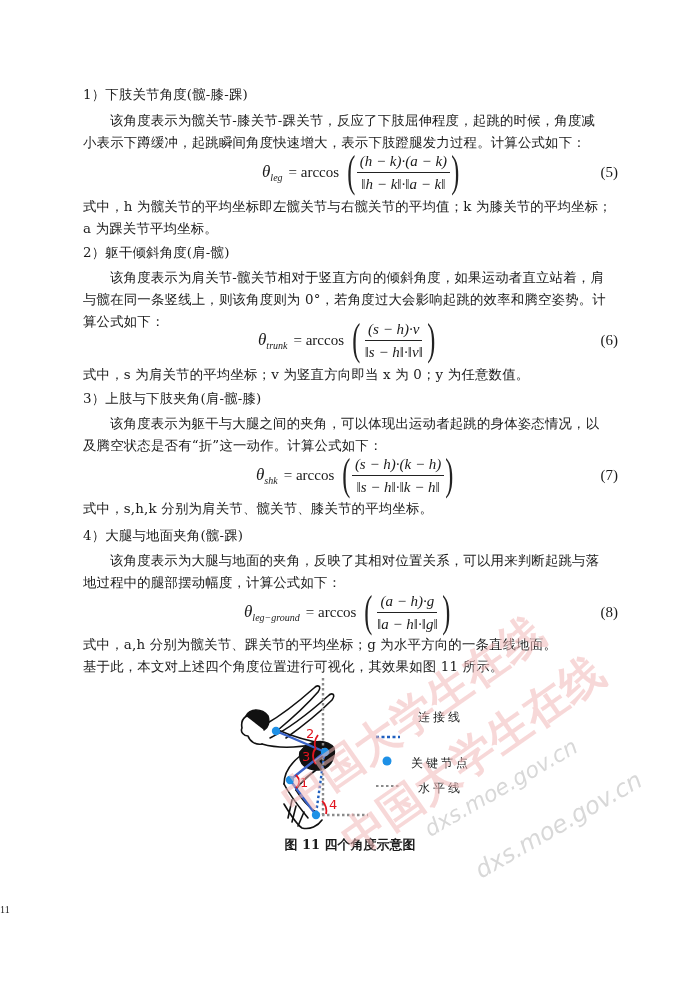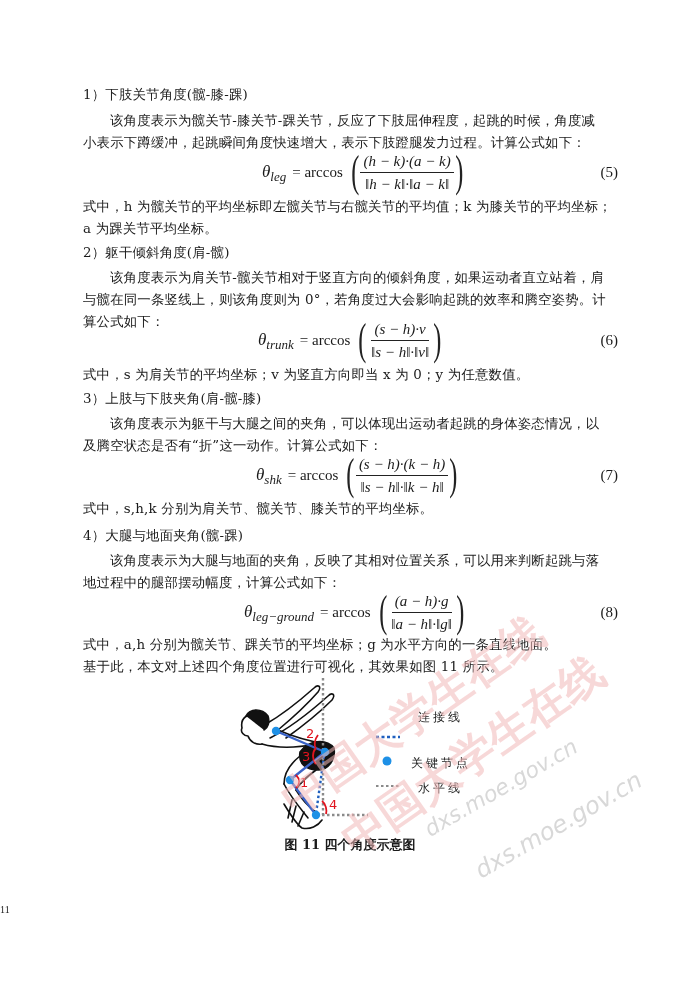--- a/index.html
+++ b/index.html
@@ -6,21 +6,21 @@
   body { width: 700px; height: 989px; position: relative; overflow: hidden;
          font-family: "DejaVu Serif", "Liberation Serif", serif; color: #1a1a1a; }
   .page { position: absolute; left: 0; top: 0; width: 700px; height: 989px; }
   .line { position: absolute; left: 83px; width: 535px; font-size: 13.4px; line-height: 22px;
           white-space: nowrap; letter-spacing: 0.2px; }
   .indent { left: 110px; }
   .heading { font-size: 13.4px; }
   .eq { position: absolute; left: 0; width: 700px; height: 48px; }
   .eq-body { position: absolute; display: flex; align-items: center; font-family: "Liberation Serif", serif; font-size: 15px; }
   .theta { font-style: italic; font-size: 17px; }
-  .sub { font-style: italic; font-size: 13px; position: relative; top: 5px; margin-right: 6px; }
+  .sub { font-style: italic; font-size: 10px; position: relative; top: 5px; margin-right: 6px; }
   .eqsign { margin-right: 5px; }
   .paren { font-size: 44px; line-height: 44px; transform: scaleX(0.55); display: inline-block; font-weight: 100; color: #222; }
   .frac { display: inline-flex; flex-direction: column; align-items: center; margin: 0 -2px; }
   .num { font-style: italic; padding: 0 3px 2px 3px; border-bottom: 1px solid #222; font-size: 15px; line-height: 18px; }
   .den { font-style: italic; padding: 2px 3px 0 3px; font-size: 15px; line-height: 18px; }
   .eqno { position: absolute; right: 82px; top: 14px; font-family: "Liberation Serif", serif; font-size: 15px; }
   .figure { position: absolute; left: 228px; top: 676px; width: 250px; height: 160px; }
   .legend-text { font-family: "DejaVu Sans", sans-serif; font-size: 12px; letter-spacing: 3px; }
   .caption { position: absolute; left: 0; width: 700px; top: 836px; text-align: center; font-weight: bold;
              font-size: 13px; font-family: "DejaVu Serif", serif; }

